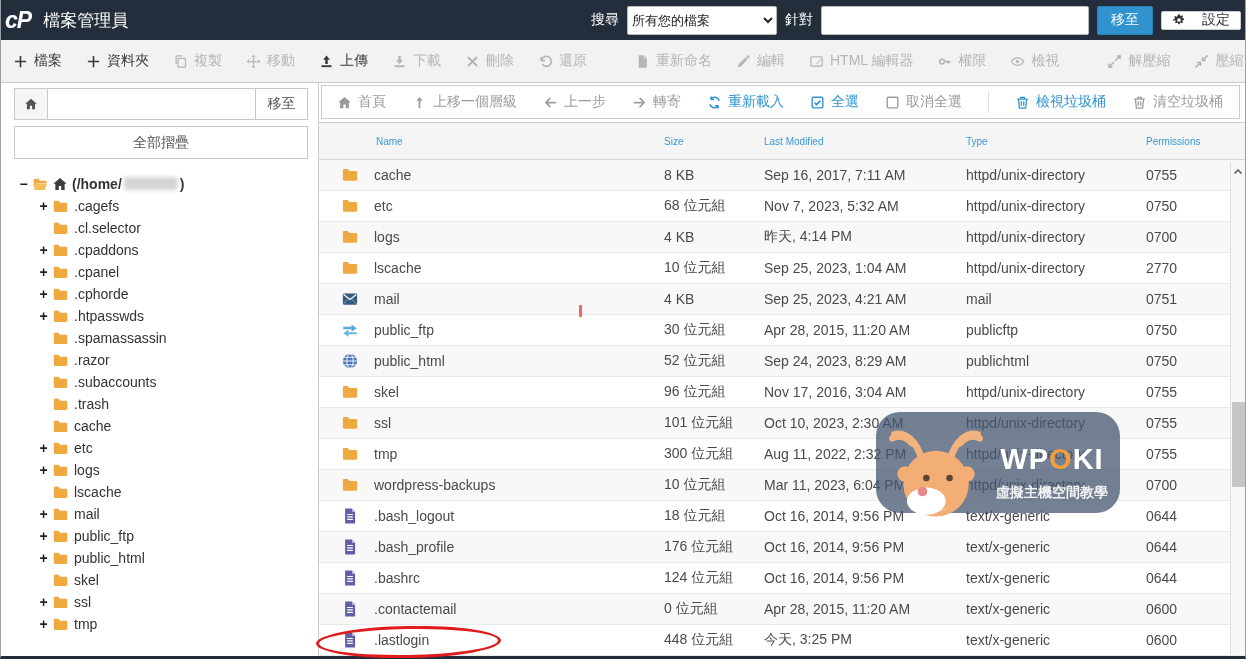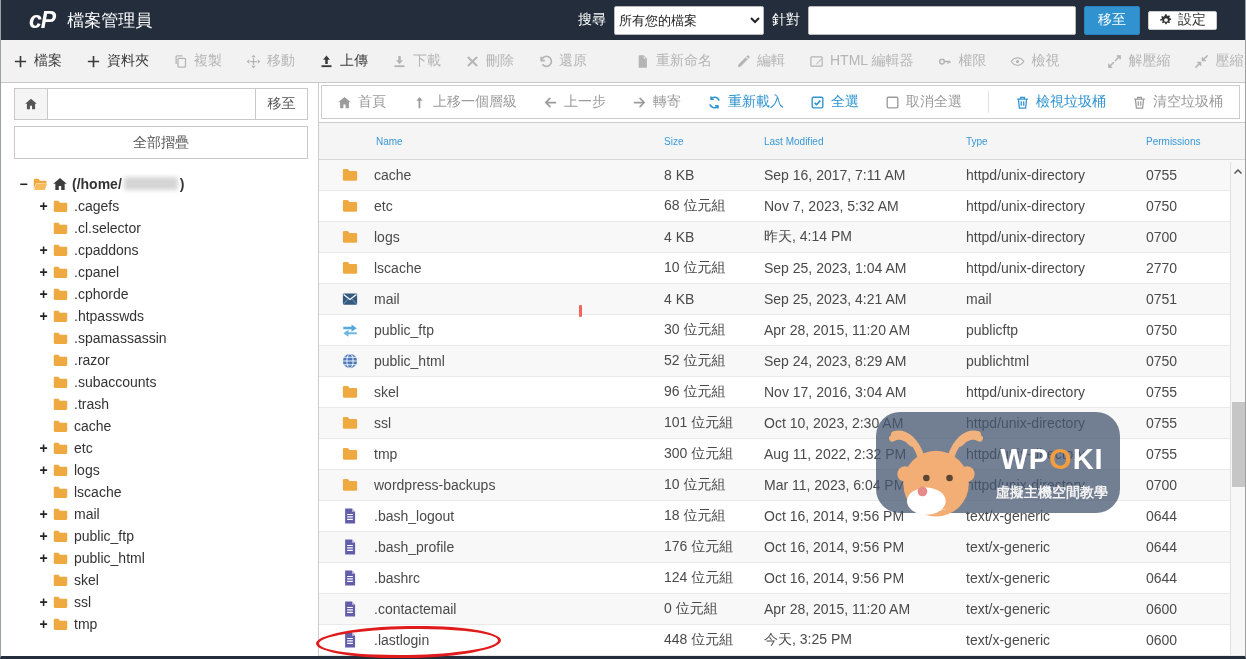--- a/index.html
+++ b/index.html
@@ -2,31 +2,31 @@
 <html><head>
 <meta charset="utf-8">
 <style>
   * { box-sizing: border-box; margin: 0; padding: 0; }
   html,body { width:1246px; height:659px; overflow:hidden; }
   body { font-family: "Liberation Sans", "DejaVu Sans", sans-serif; background:#fff; }
   .app { width:1246px; height:659px; position:relative; border-left:1px solid #9aa0a6;
          border-right:1px solid #9aa0a6; border-bottom:3px solid #232d3b; }
 
   
-  .hdr { height:40px; background:#232d3b; display:flex; align-items:center; padding:0 28px; gap:10px; }
+  .hdr { height:40px; background:#232d3b; display:flex; align-items:center; padding:0 4px; gap:10px; }
   .logo { color:#fff; font-style:italic; font-weight:bold; font-size:23px; letter-spacing:-1px; padding-right:2px; }
   .hdr-title { color:#fff; font-size:17px; }
   .hdr-right { margin-left:auto; display:flex; align-items:center; gap:8px; }
   .hdr-label { color:#fff; font-size:14px; }
   .hdr select { height:29px; width:150px; font-size:13px; border:1px solid #bbb; background:#fff; color:#222; border-radius:2px; }
   .hdr input[type=text] { height:29px; width:268px; border:1px solid #bbb; border-radius:2px; padding:0 6px; font-size:13px; }
   .btn-blue { height:29px; background:#3093cf; color:#fff; border:1px solid #2a84bb; border-radius:2px;
               font-size:14px; padding:0 13px; cursor:pointer; }
   .btn-white { height:19px; background:#fff; color:#333; border:1px solid #ccc; border-radius:2px;
-               font-size:14px; padding:0 10px; cursor:pointer; display:flex; align-items:center; gap:5px; }
+               font-size:14px; padding:0 10px; cursor:pointer; display:flex; align-items:center; gap:16px; }
   .btn-white .ic { width:14px; height:14px; color:#333; }
 
   
   .tb { height:43px; background:#f2f2f2; border-bottom:1px solid #c9c9c9; display:flex; align-items:center;
         padding:0 12px; gap:24px; }
   .tb-item { display:flex; align-items:center; gap:6px; font-size:14px; color:#b5b5b5; cursor:pointer; white-space:nowrap; }
   .tb-item.on { color:#3a3a3a; }
   .tb-item .ic { width:15px; height:15px; }
   .tb-sep { width:1px; align-self:stretch; background:#dcdcdc; }
 

